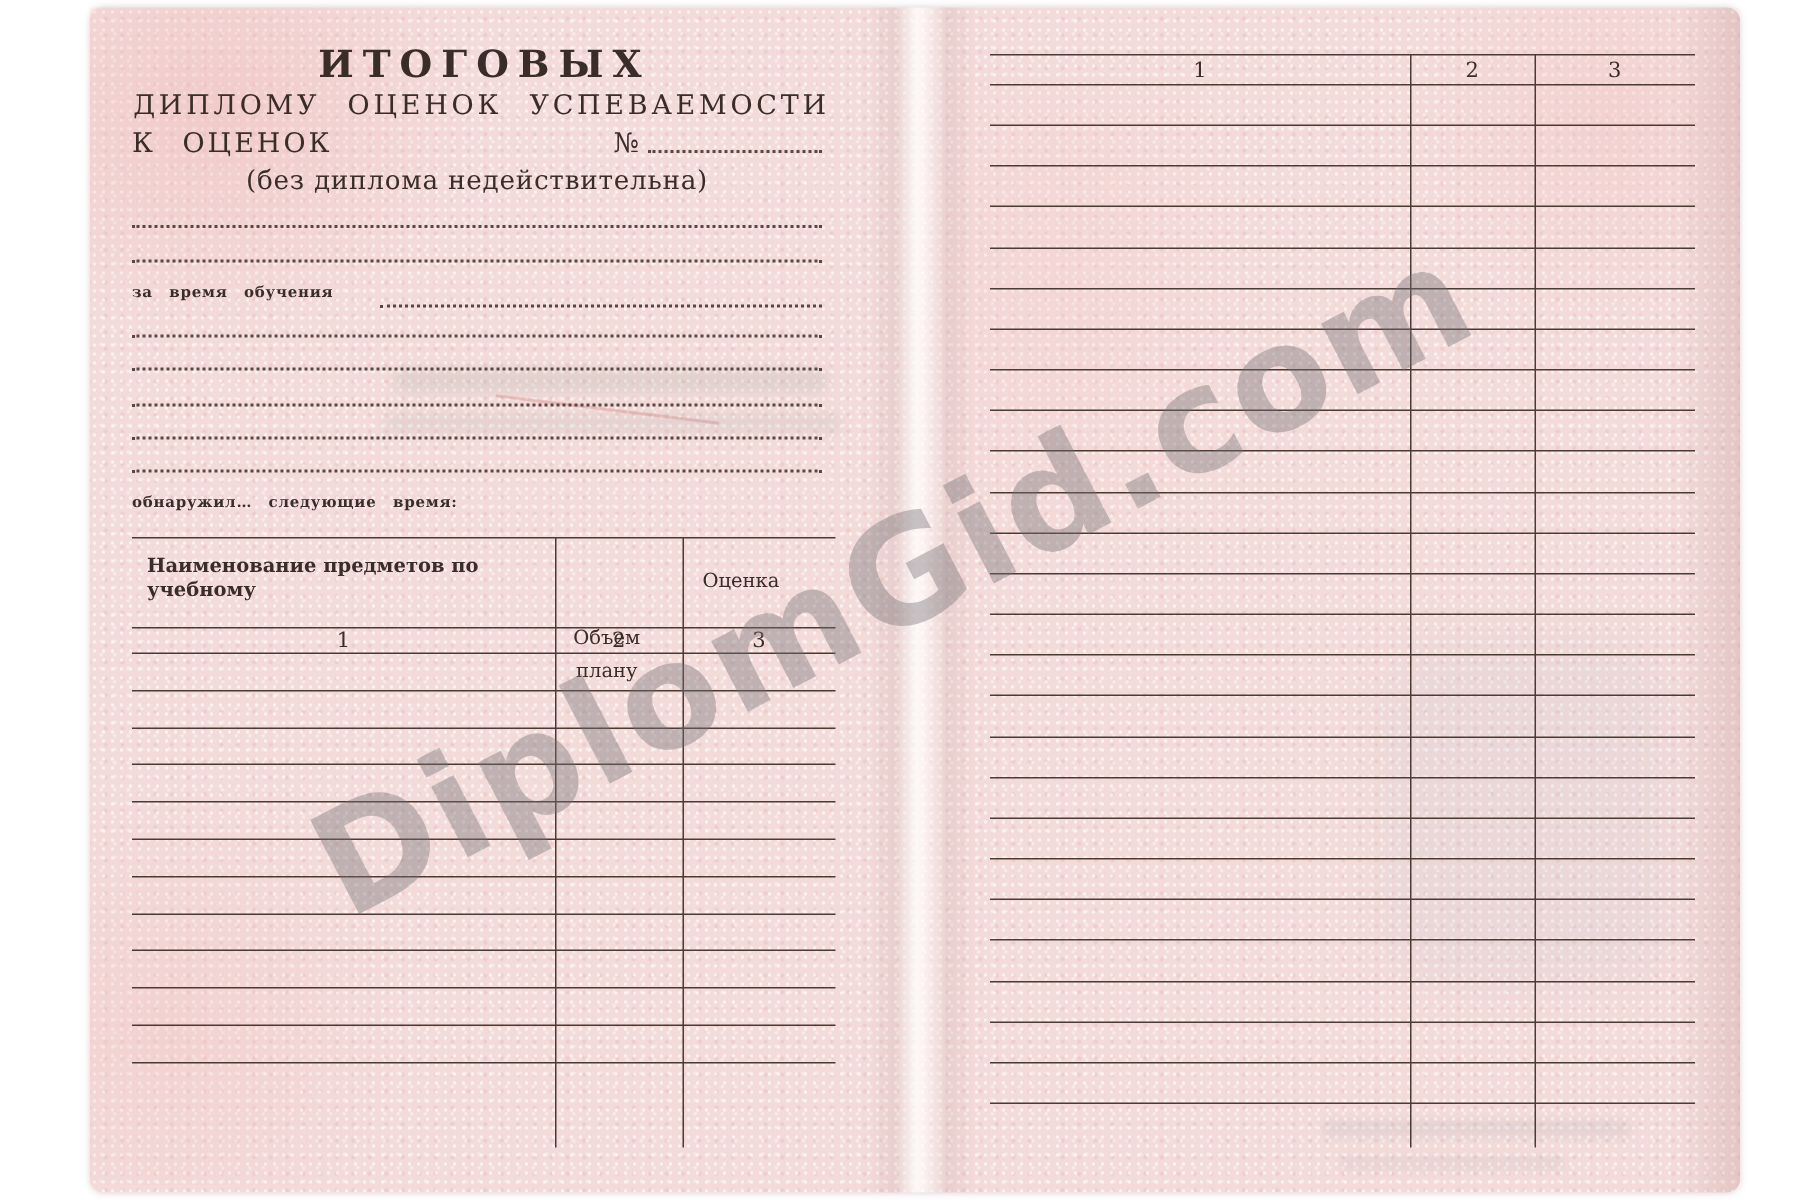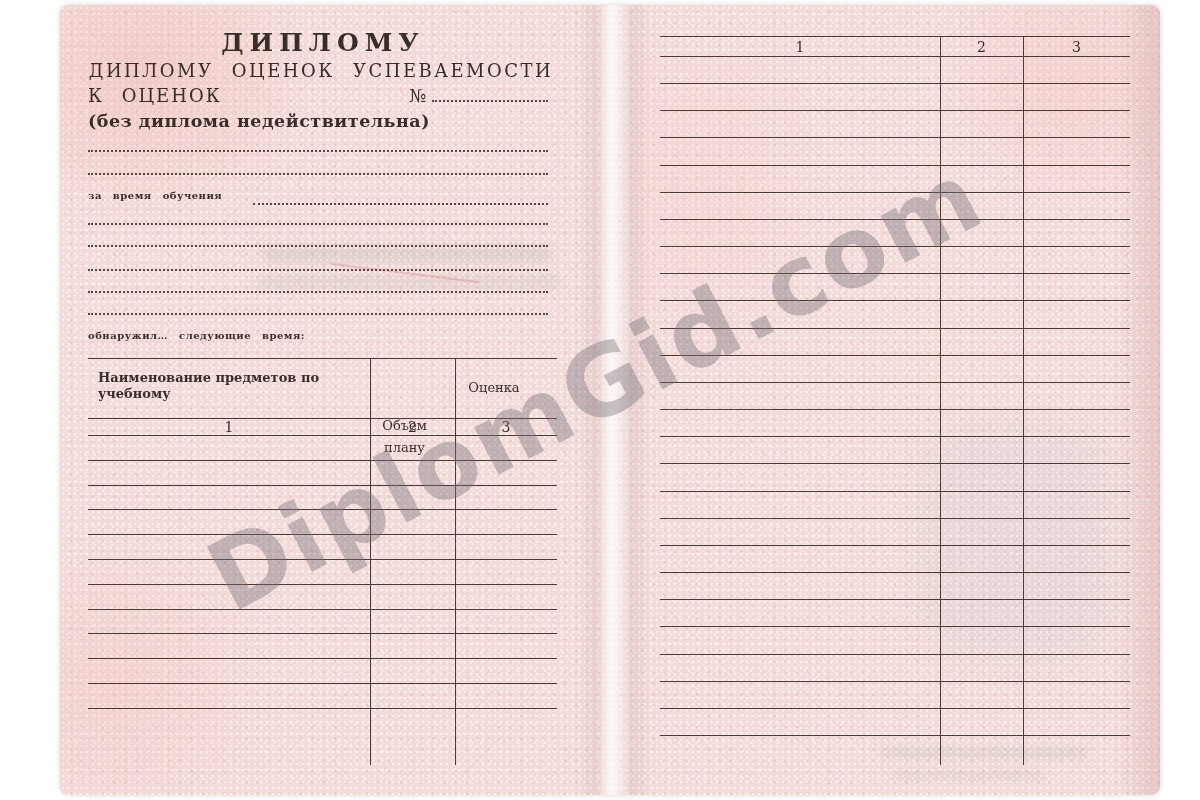--- a/index.html
+++ b/index.html
@@ -40,22 +40,22 @@
   .subtitle{
     left:85px;top:60px;width:472px;text-align:center;
     font-size:18px;letter-spacing:2.5px;word-spacing:10px;
   }
   .diploma-line{
     left:88px;top:85px;width:460px;display:flex;justify-content:space-between;align-items:flex-end;
     font-size:18px;letter-spacing:2px;word-spacing:10px;
   }
   .no-part{display:flex;align-items:flex-end;}
   .validity{
-    left:88px;top:111px;width:460px;text-align:left;
-    font-size:17.5px;letter-spacing:0.5px;font-weight:bold;
+    left:88px;top:111px;width:460px;text-align:center;
+    font-size:17.5px;letter-spacing:0.5px;
   }
   .dotline{height:0;border-bottom:2px dotted #5a4840;}
   .dotfill{display:inline-block;height:0;border-bottom:2px dotted #5a4840;width:116px;margin-bottom:4px;margin-left:4px;}
   .label-bold{font-weight:bold;font-size:10px;letter-spacing:0.5px;word-spacing:7px;}
   
   .hline{position:absolute;left:0;height:0;border-top:1.5px solid #4c3b33;}
   .vline{position:absolute;top:0;width:0;border-left:1.5px solid #4c3b33;}
   .thead-text{position:absolute;font-weight:bold;font-size:13px;line-height:16px;color:#3a2d28;}
   .thead-center{text-align:center;font-weight:normal;}
   .colnum{position:absolute;font-size:14px;color:#3a2d28;text-align:center;}
@@ -83,21 +83,21 @@
 
 <div class="abs fold"></div>
 <div class="abs page-right-shadow"></div>
 
 <div class="abs smudge" style="left:262px;top:246px;width:290px;height:16px;background:rgba(150,162,150,0.18);filter:blur(4px);border-radius:8px;"></div>
 <div class="abs smudge" style="left:256px;top:276px;width:305px;height:12px;background:rgba(150,160,152,0.15);filter:blur(4px);border-radius:6px;"></div>
 <div class="abs smudge" style="left:925px;top:430px;width:185px;height:225px;background:rgba(198,198,205,0.17);filter:blur(16px);border-radius:40px;"></div>
 <div class="abs smudge" style="left:882px;top:747px;width:205px;height:11px;background:rgba(160,160,168,0.16);filter:blur(3px);border-radius:5px;"></div>
 <div class="abs smudge" style="left:893px;top:771px;width:150px;height:9px;background:rgba(160,160,168,0.13);filter:blur(3px);border-radius:5px;"></div>
 
-<div class="abs ink title">ДИПЛОМУ</div>
+<div class="abs ink title">ИТОГОВЫХ</div>
 <div class="abs ink subtitle">ДИПЛОМУ ОЦЕНОК УСПЕВАЕМОСТИ</div>
 
 <div class="abs ink diploma-line">
   <span>К ОЦЕНОК</span>
   <span class="no-part">
     <span>№</span>
     <span class="dotfill"></span>
   </span>
 </div>
 

